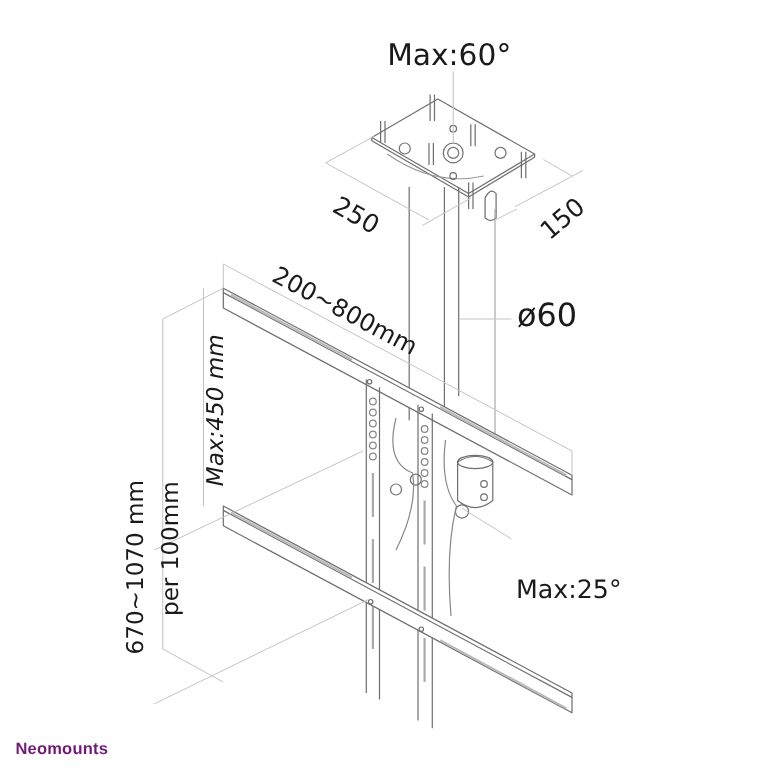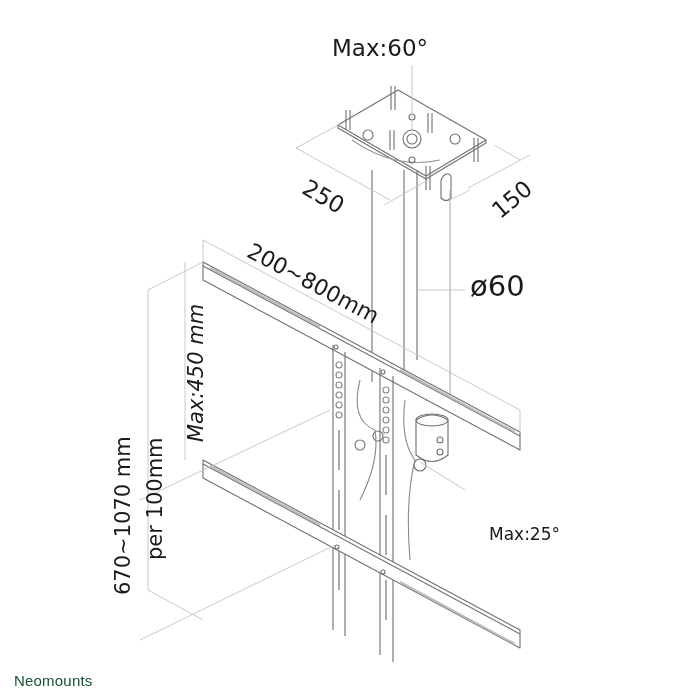--- a/index.html
+++ b/index.html
@@ -1,22 +1,22 @@
 <!DOCTYPE html>
 <html><head>
 <meta charset="utf-8">
 <style>
   html, body { margin: 0; padding: 0; background: #ffffff; }
   body { width: 700px; height: 700px; position: relative; overflow: hidden;
          font-family: "DejaVu Sans", sans-serif; }
   #canvas { position: absolute; left: 0; top: 0; width: 700px; height: 700px; }
   .lbl { position: absolute; color: #1a1a1a; font-family: "DejaVu Sans", sans-serif;
          font-size: 22px; white-space: nowrap; line-height: 1; }
-  .brand { position: absolute; left: 14px; top: 672px; font-size: 15px; font-weight: normal;
-           color: #14532d; font-family: "Liberation Sans", sans-serif; letter-spacing: 0.2px; }
+  .brand { position: absolute; left: 14px; top: 672px; font-size: 15px; font-weight: bold;
+           color: #701a75; font-family: "Liberation Sans", sans-serif; letter-spacing: 0.2px; }
   .rot { transform-origin: 0 0; }
 </style>
 </head>
 <body>
 
 <svg id="canvas" viewBox="0 0 700 700" xmlns="http://www.w3.org/2000/svg">
   <g fill="none" stroke="#6f6f6f" stroke-width="1.1" stroke-linejoin="round">
 
     <g>
       <path d="M338,125 L398,90 L486,140 L426,176 Z" fill="#fff"></path>
@@ -106,23 +106,23 @@
     <path d="M468,188 L530,155 M450,200 L470,190 M520,160 L494,145"></path>
     <path d="M203,240 L203,262 M203,240 L520,410 M520,410 L520,432"></path>
     <path d="M185,262 L185,460"></path>
     <path d="M148,290 L148,590 M148,290 L203,262 M148,590 L203,620"></path>
     <path d="M417,290 L465,290"></path>
     <path d="M420,462 L465,490"></path>
     <path d="M140,500 L330,410 M140,640 L335,545"></path>
   </g>
 </svg>
 
-<div class="lbl" style="left:332px; top:37px; font-size:23px;">Max:60°</div>
+<div class="lbl" style="left:352px; top:37px; font-size:27px;">Max:60°</div>
 <div class="lbl rot" style="left:310px; top:176px; transform:rotate(30deg); font-size:23px;">250</div>
 <div class="lbl rot" style="left:488px; top:205px; transform:rotate(-40deg); font-size:23px;">150</div>
 <div class="lbl rot" style="left:254px; top:240px; transform:rotate(28deg); font-size:22px;">200~800mm</div>
 <div class="lbl" style="left:470px; top:272px; font-size:29px;">ø60</div>
 <div class="lbl rot" style="left:186px; top:442px; transform:rotate(-90deg); font-size:21px; font-style:italic;">Max:450 mm</div>
 <div class="lbl rot" style="left:113px; top:595px; transform:rotate(-90deg); font-size:21px;">670~1070 mm</div>
 <div class="lbl rot" style="left:145px; top:560px; transform:rotate(-90deg); font-size:21px;">per 100mm</div>
-<div class="lbl" style="left:489px; top:526px; font-size:17px;">Max:25°</div>
+<div class="lbl" style="left:469px; top:526px; font-size:23px;">Max:25°</div>
 
 <div class="brand">Neomounts</div>
 
 </body></html>

